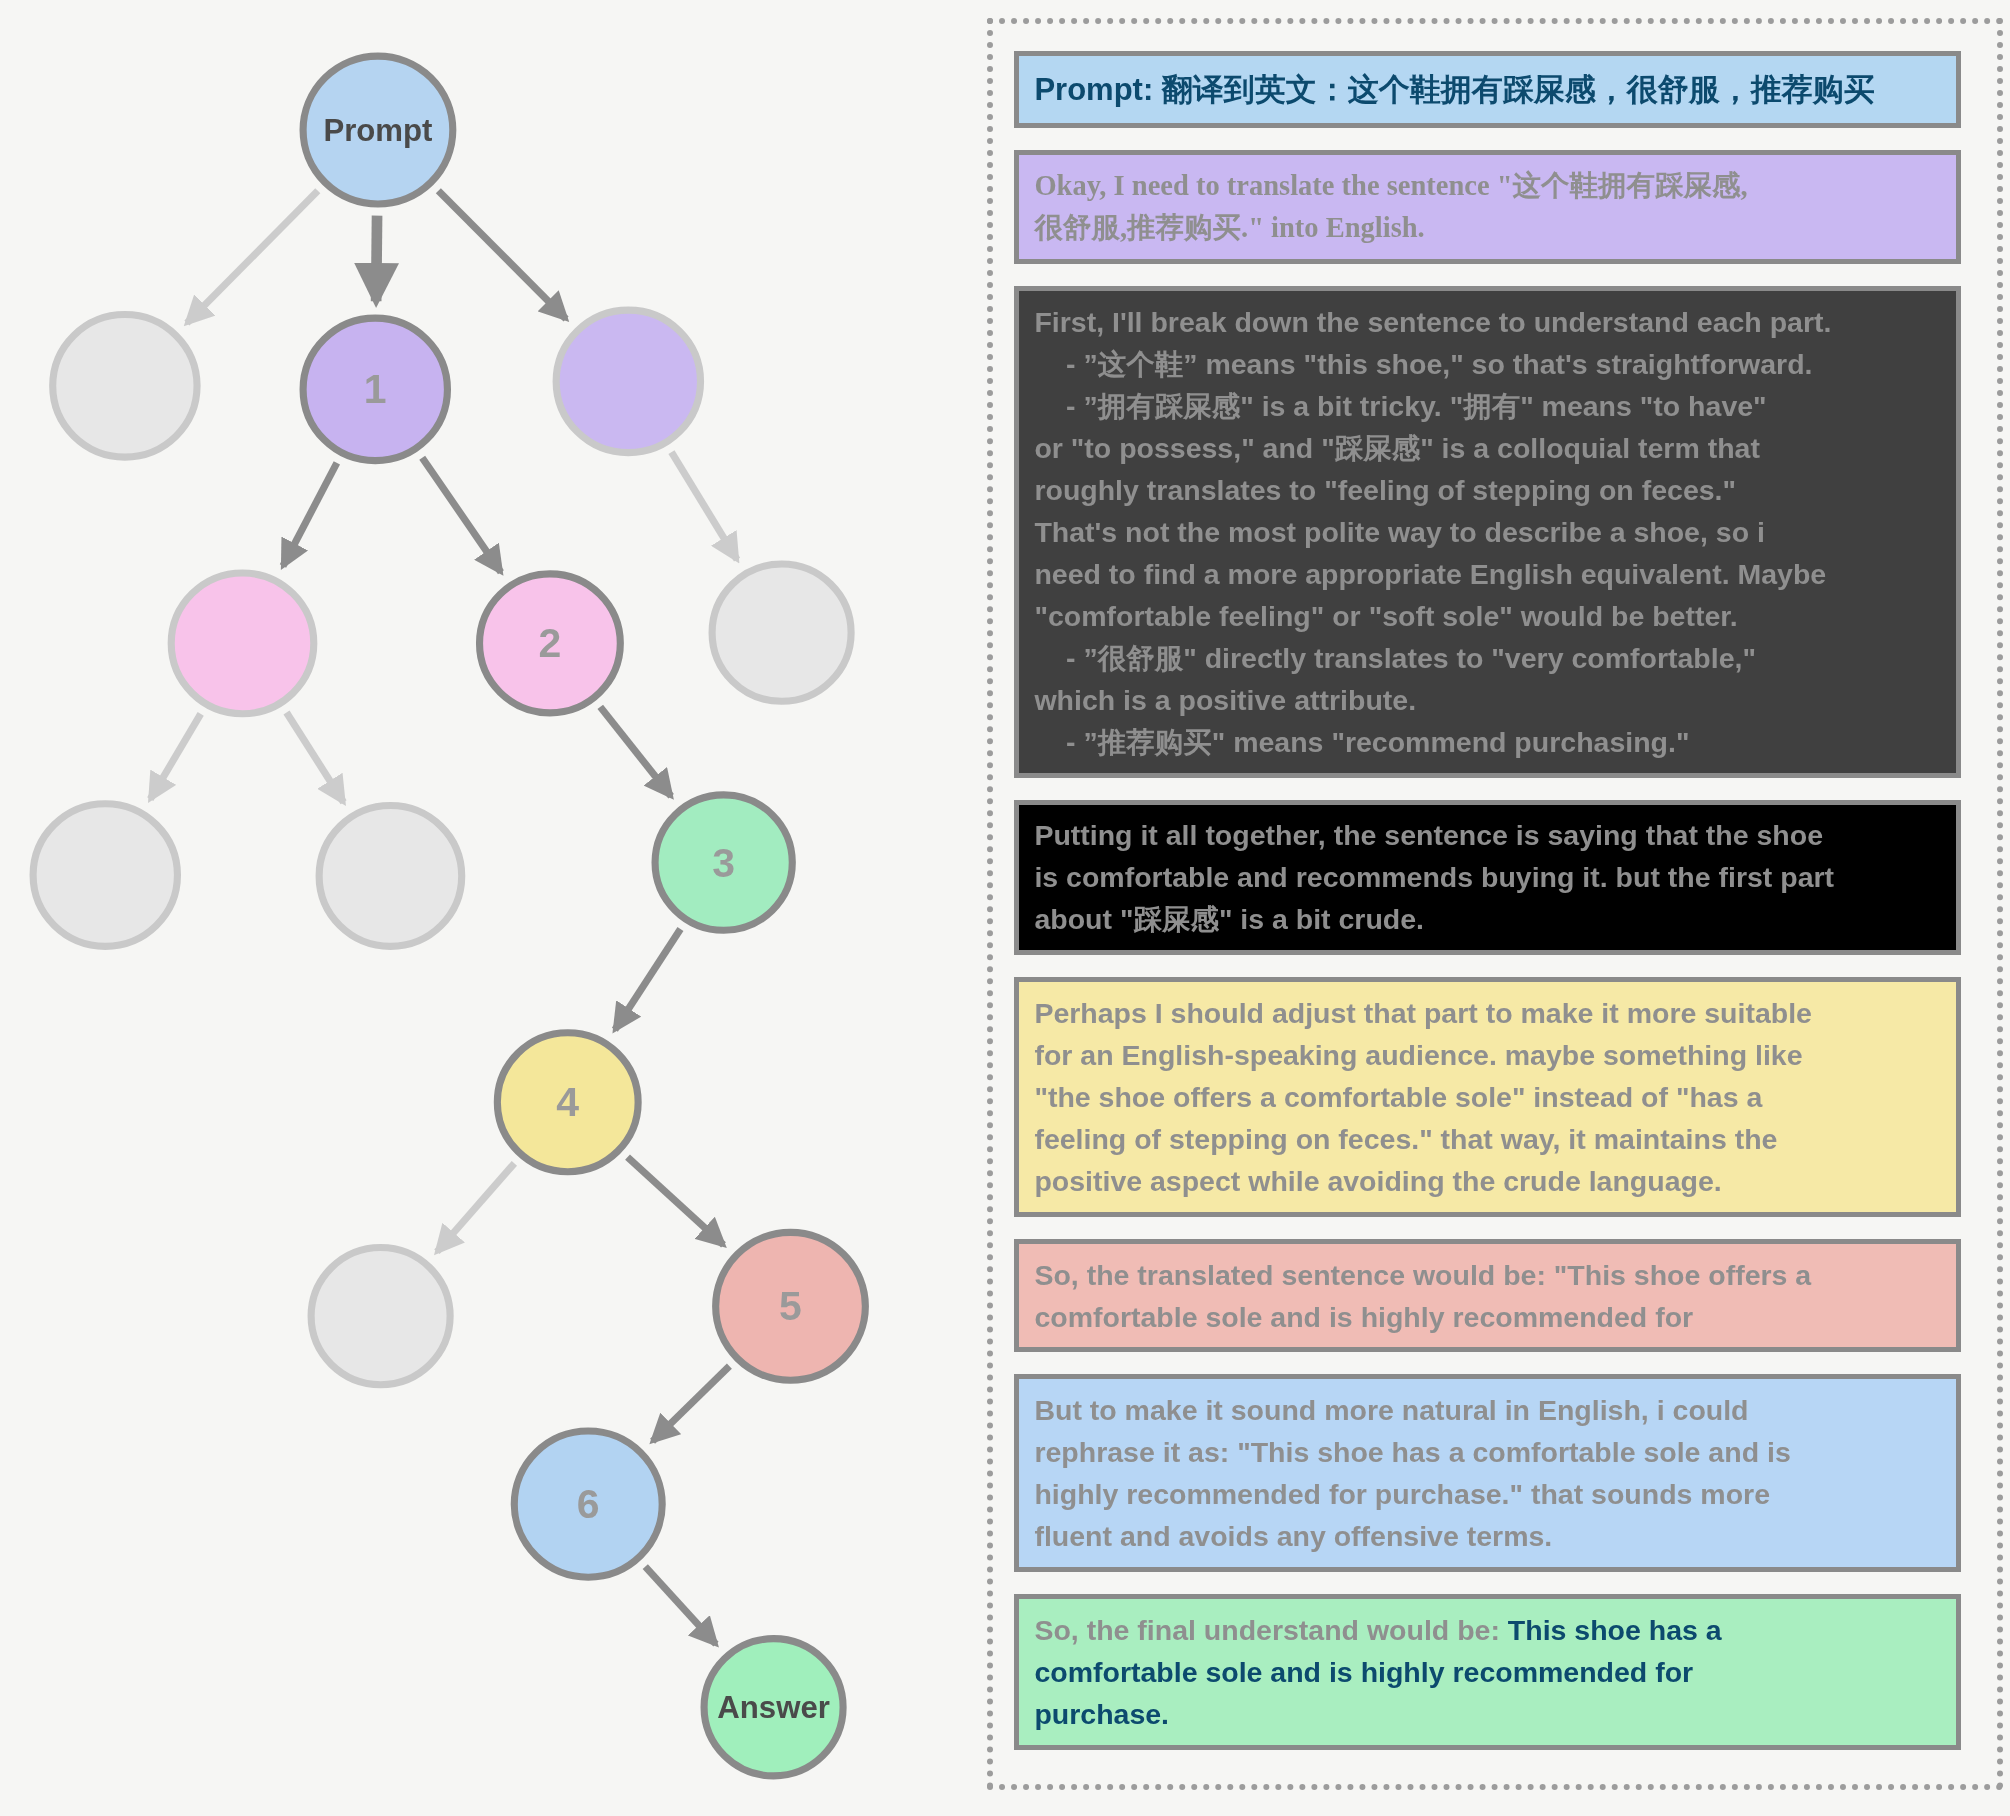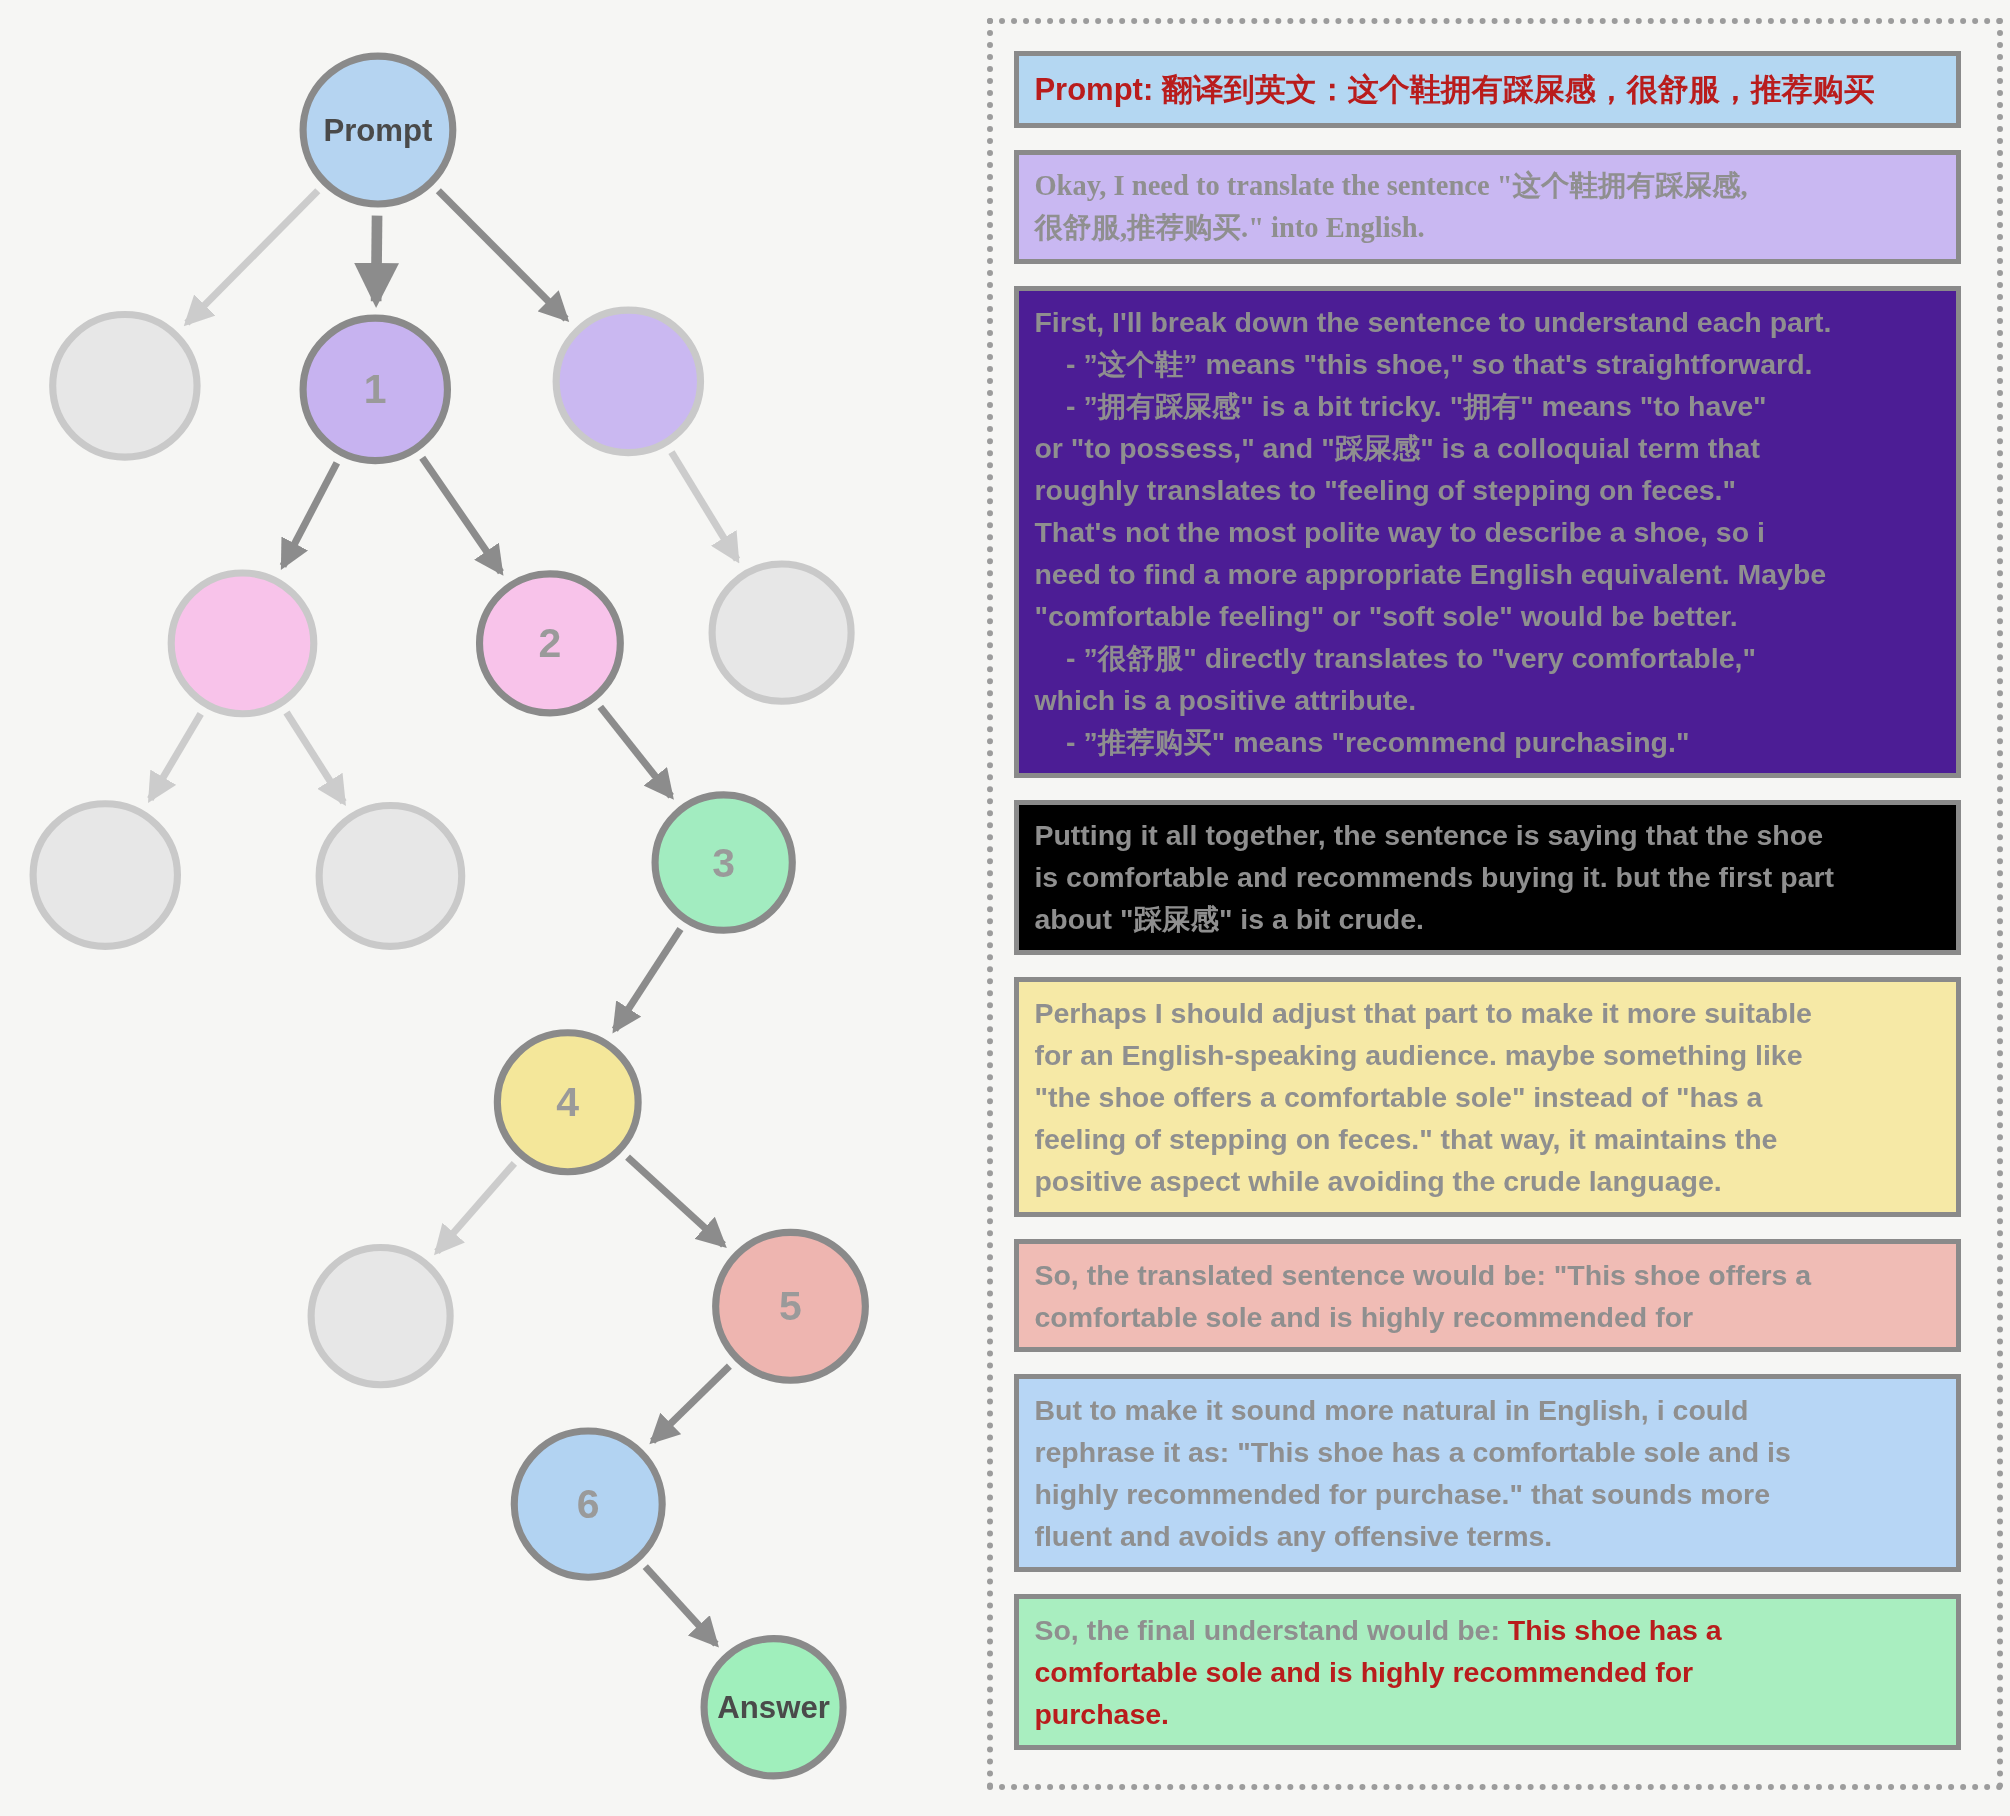--- a/index.html
+++ b/index.html
@@ -47,21 +47,21 @@
     color: #8f8f8f;
     white-space: pre-wrap;
     word-break: break-word;
   }
   .tbox.large {
     font-size: 31px;
     line-height: 46px;
     padding: 10.7px 15px;
   }
   .tbox .strong {
-    color: #b91c1c;
+    color: #0c4a6e;
   }
 </style>
 </head>
 <body>
 
 <svg id="tree-svg" width="984" height="1816" viewBox="0 0 1104 2038" xmlns="http://www.w3.org/2000/svg">
   <defs>
     <marker id="arrow-dark" viewBox="0 0 10 10" refX="8.5" refY="5" markerWidth="4.2" markerHeight="4.2" orient="auto-start-reverse">
       <path d="M0,0 L10,5 L0,10 z" fill="#8c8c8c"></path>
     </marker>
@@ -139,21 +139,21 @@
         <ellipse cx="868" cy="1916" rx="78" ry="77" fill="#a0efbc" stroke="#8a8a8a" stroke-width="8"></ellipse>
         <text x="868" y="1916" text-anchor="middle" dominant-baseline="central" class="title-label" fill="#4a4a4a">Answer</text>
       </g>
     </g>
 </svg>
 
 <div id="reasoning-panel">
     <div class="tbox large" style="background: rgb(180, 215, 242);"><span class="strong">Prompt: 翻译到英文：这个鞋拥有踩屎感，很舒服，推荐购买</span></div>
     <div class="tbox" style="background: rgb(201, 184, 242); font-family: Liberation Serif, serif;"><span>Okay, I need to translate the sentence "这个鞋拥有踩屎感,
 很舒服,推荐购买." into English.</span></div>
-    <div class="tbox" style="background: #4c1d95;"><span>First, I'll break down the sentence to understand each part.
+    <div class="tbox" style="background: #404040;"><span>First, I'll break down the sentence to understand each part.
     - ”这个鞋” means "this shoe," so that's straightforward.
     - ”拥有踩屎感" is a bit tricky. "拥有" means "to have"
 or "to possess," and "踩屎感" is a colloquial term that
 roughly translates to "feeling of stepping on feces."
 That's not the most polite way to describe a shoe, so i
 need to find a more appropriate English equivalent. Maybe
 "comfortable feeling" or "soft sole" would be better.
     - ”很舒服" directly translates to "very comfortable,"
 which is a positive attribute.
     - ”推荐购买" means "recommend purchasing."</span></div>

